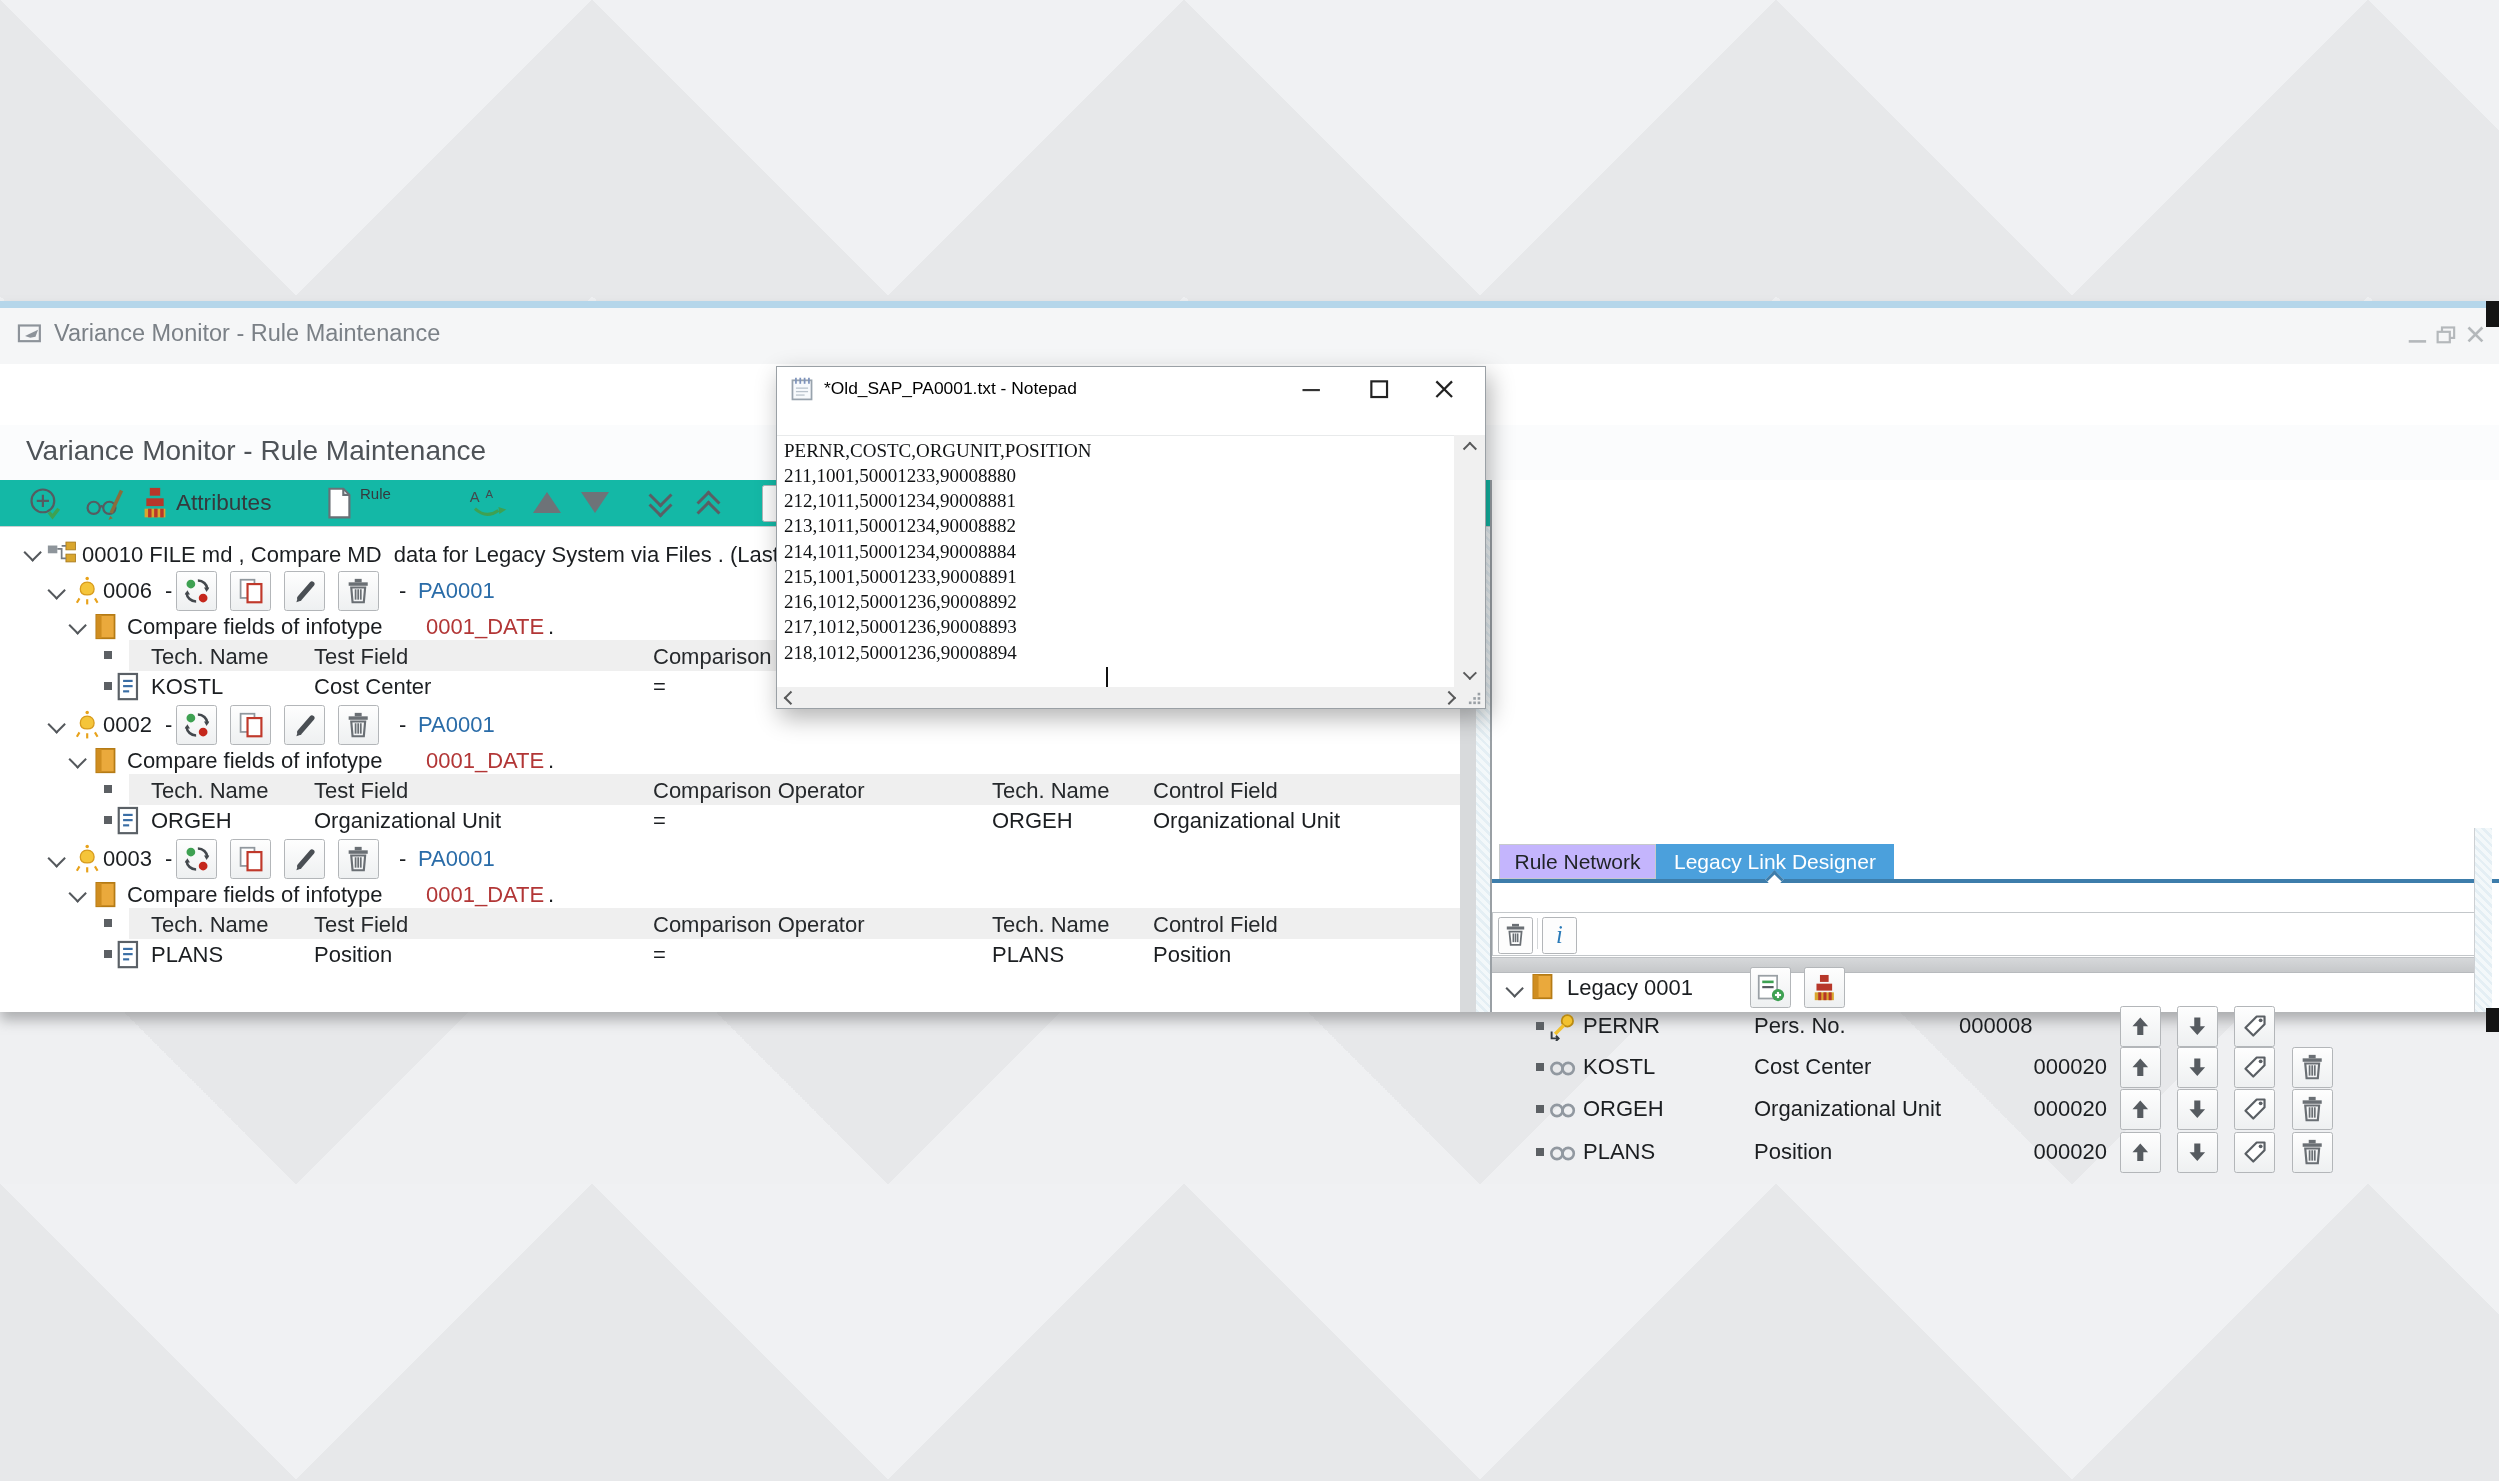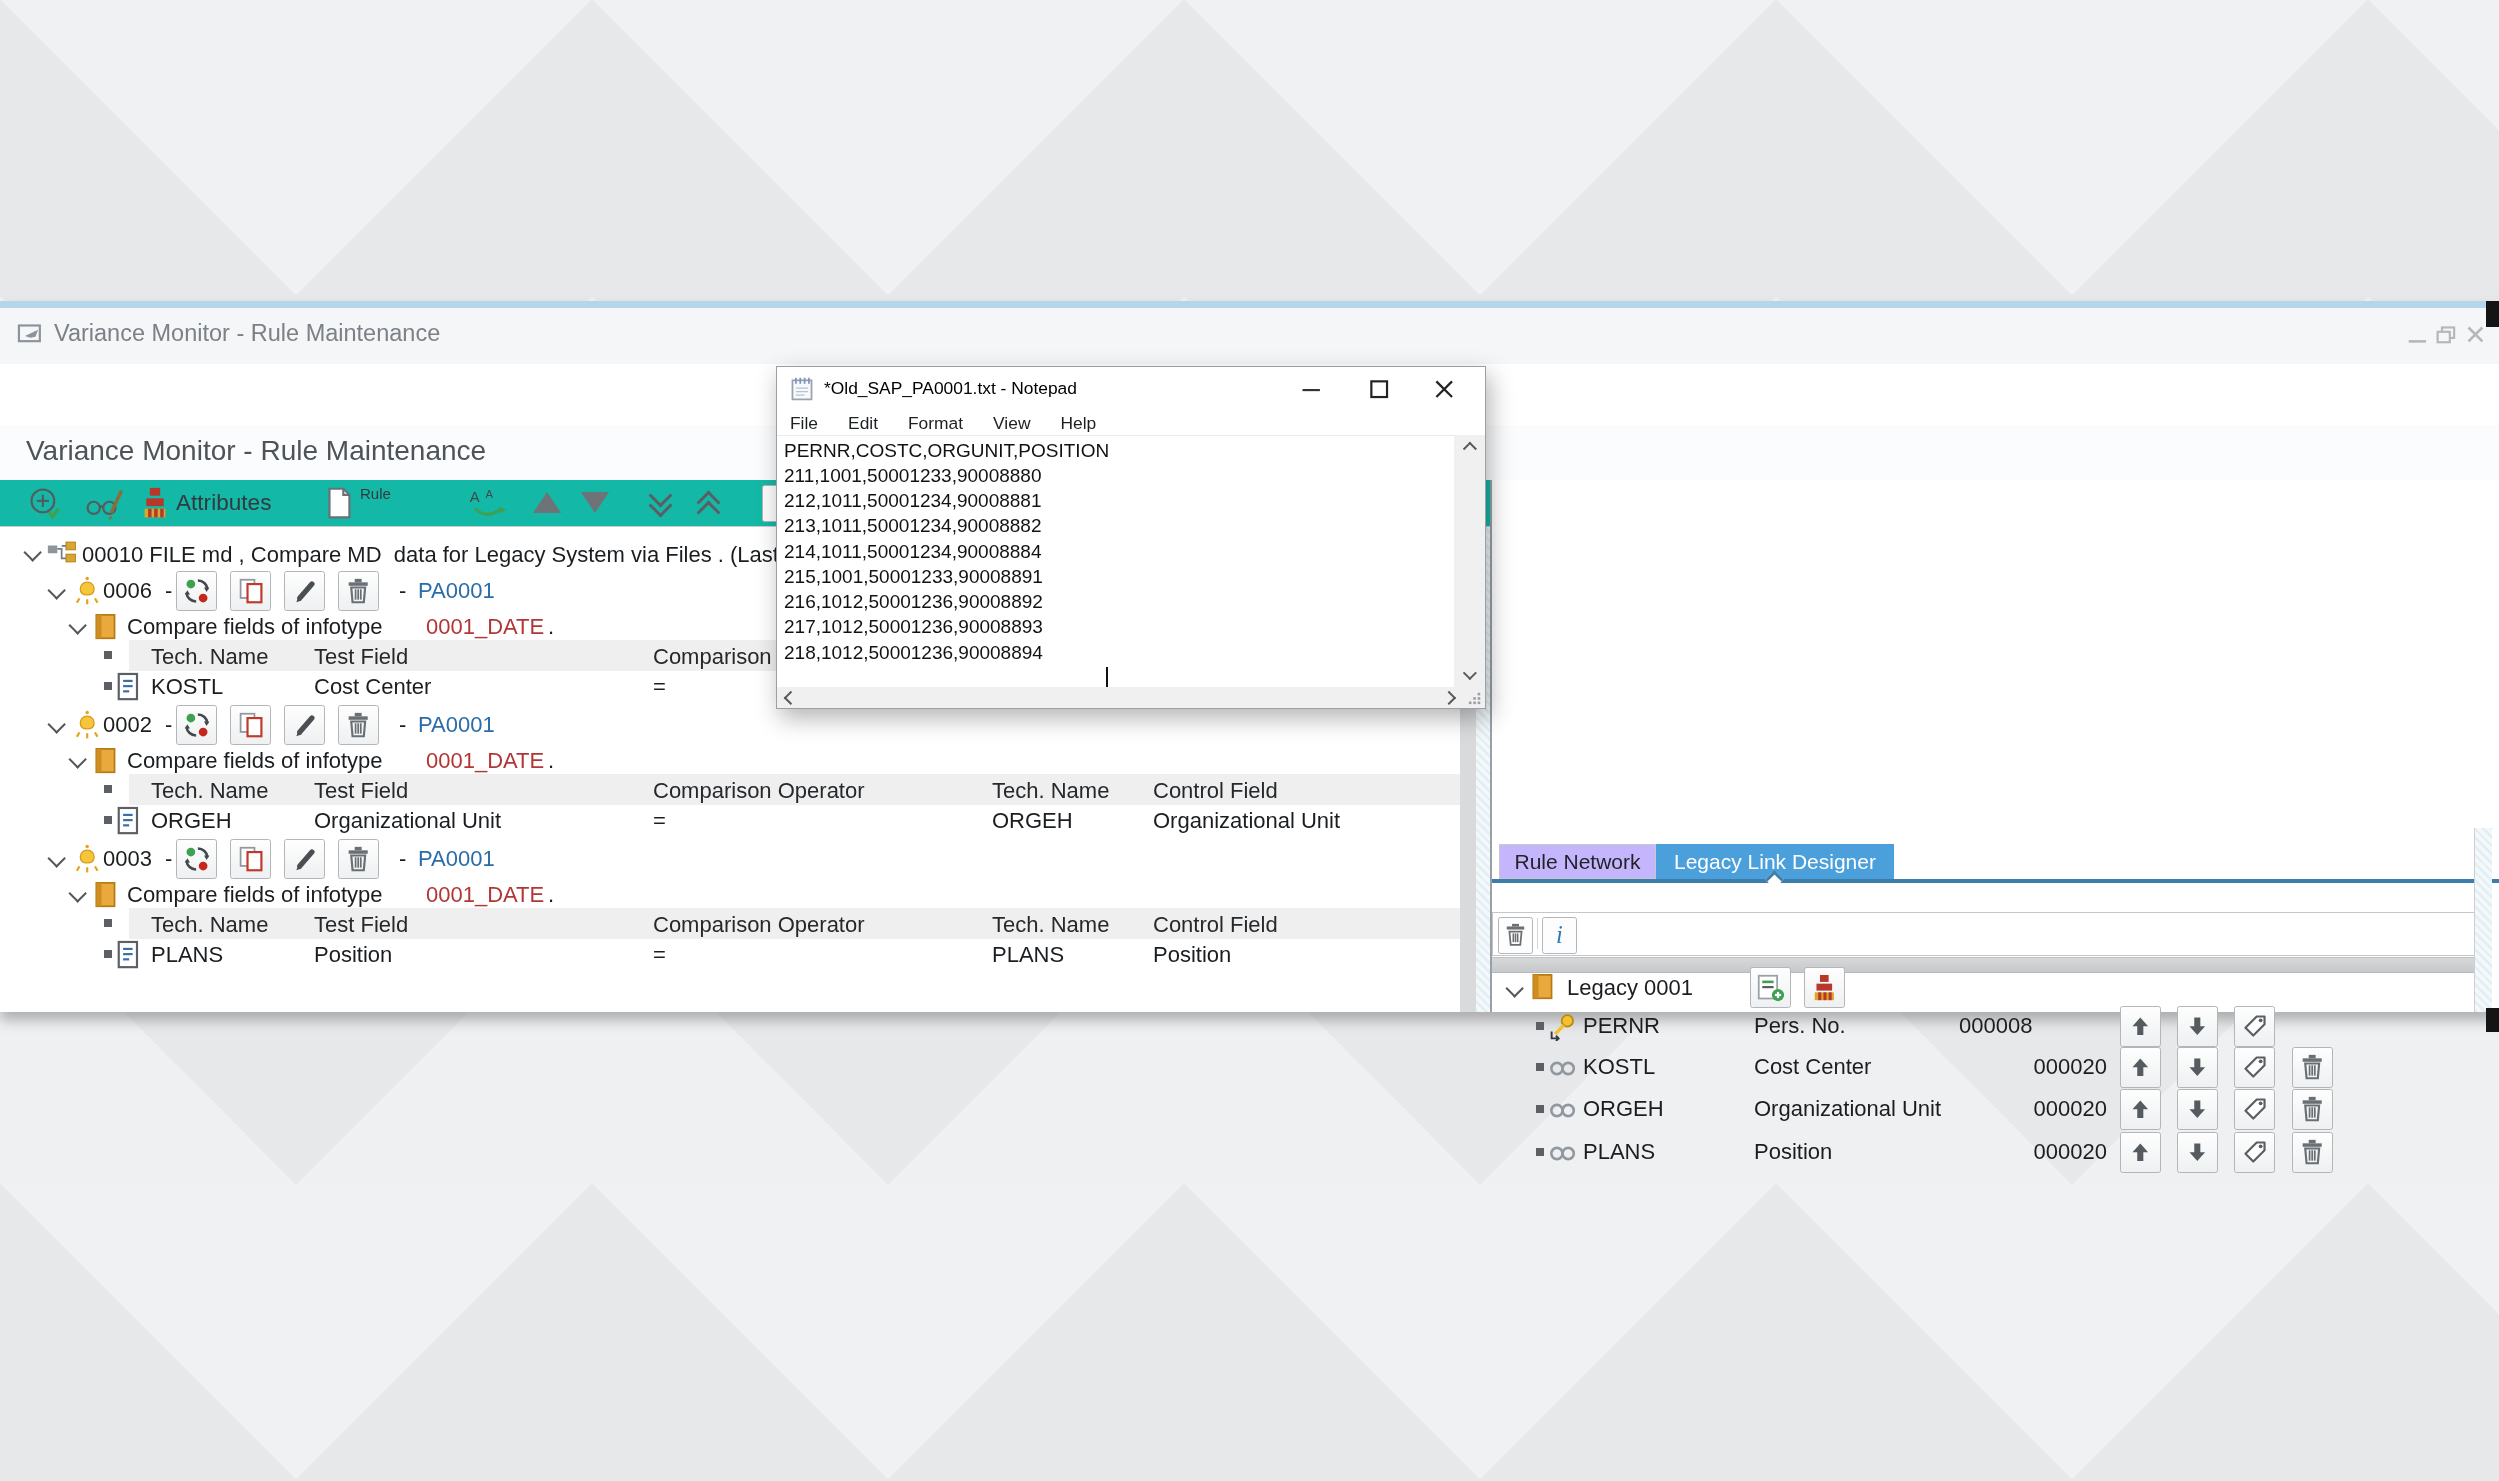--- a/index.html
+++ b/index.html
@@ -24,21 +24,21 @@
   .hstrip{position:absolute;left:129px;width:1332px;height:31px;background:#efefef}
   .btn{position:absolute;width:41px;height:40px;box-sizing:border-box;border:0.9px solid #b3b6b9;border-radius:2.6px;
        background:linear-gradient(#fefefe,#eef0f1);display:flex;align-items:center;justify-content:center}
   .circ{position:absolute;width:37px;height:37px;border-radius:50%;display:flex;align-items:center;justify-content:center}
   .tbar1{position:absolute;left:0;top:364px;width:2500px;height:61px;background:#f2f3f5;border-bottom:0.9px solid #dfe1e3;box-sizing:border-box}
   .dblchev{display:block;width:14px;height:14px;border-right:3.5px solid #5a5f64;border-bottom:3.5px solid #5a5f64}
   .np-menu-item{font-size:17.4px;color:#1d2022;margin-right:30px}
   .tab{position:absolute;top:543px;height:35px;box-sizing:border-box;display:flex;align-items:center;justify-content:center;font-size:21px}
   .rowbtn{position:absolute;width:41px;height:41px;box-sizing:border-box;border:0.9px solid #b3b6b9;border-radius:2.6px;
        background:linear-gradient(#fefefe,#eef0f1);display:flex;align-items:center;justify-content:center}
-  .npline{position:absolute;left:7px;width:644px;height:25px;line-height:25px;font-family:Liberation Sans, sans-serif;font-size:19px;color:#101214;white-space:pre}
+  .npline{position:absolute;left:7px;width:644px;height:25px;line-height:25px;font-family:Liberation Serif, serif;font-size:19px;color:#101214;white-space:pre}
   .sc-chev{display:block;width:7.8px;height:7.8px;border-right:2.2px solid #58595a;border-bottom:2.2px solid #58595a}
 </style>
 </head>
 <body>
 
 <div id="screen">
 
   <div class="ab" style="left:0;top:301px;width:2500px;height:711px;background:#fff;box-shadow:0 8.7px 12.2px rgba(120,122,124,.55)">
 
     <div class="ab" style="left:0;top:0;width:2500px;height:7px;background:#b5d6ea"></div>
@@ -756,27 +756,20 @@
           </svg>
       </span>
       <span class="ab" style="left:655px;top:10.4px;width:24.4px;height:24.4px">
         <svg width="24.4" height="24.4" viewBox="0 0 28 28">
             <line x1="5" y1="5" x2="23" y2="23" stroke="#222" stroke-width="2.5"></line>
             <line x1="23" y1="5" x2="5" y2="23" stroke="#222" stroke-width="2.5"></line>
           </svg>
       </span>
     </div>
 
-    <div class="ab" style="left:0;top:44px;width:708px;height:24.4px;background:#fff;display:flex;align-items:center;padding-left:13px;box-sizing:border-box">
-      <span class="np-menu-item">File</span>
-      <span class="np-menu-item">Edit</span>
-      <span class="np-menu-item">Format</span>
-      <span class="np-menu-item">View</span>
-      <span class="np-menu-item">Help</span>
-    </div>
 
     <div class="ab" style="left:0;top:68px;width:677px;height:252px;background:#fff;border-top:0.9px solid #e8eaeb;overflow:hidden">
       <div class="npline" style="top:1.7px">PERNR,COSTC,ORGUNIT,POSITION</div>
       <div class="npline" style="top:27px">211,1001,50001233,90008880</div>
       <div class="npline" style="top:52px">212,1011,50001234,90008881</div>
       <div class="npline" style="top:77px">213,1011,50001234,90008882</div>
       <div class="npline" style="top:103px">214,1011,50001234,90008884</div>
       <div class="npline" style="top:128px">215,1001,50001233,90008891</div>
       <div class="npline" style="top:153px">216,1012,50001236,90008892</div>
       <div class="npline" style="top:178px">217,1012,50001236,90008893</div>

